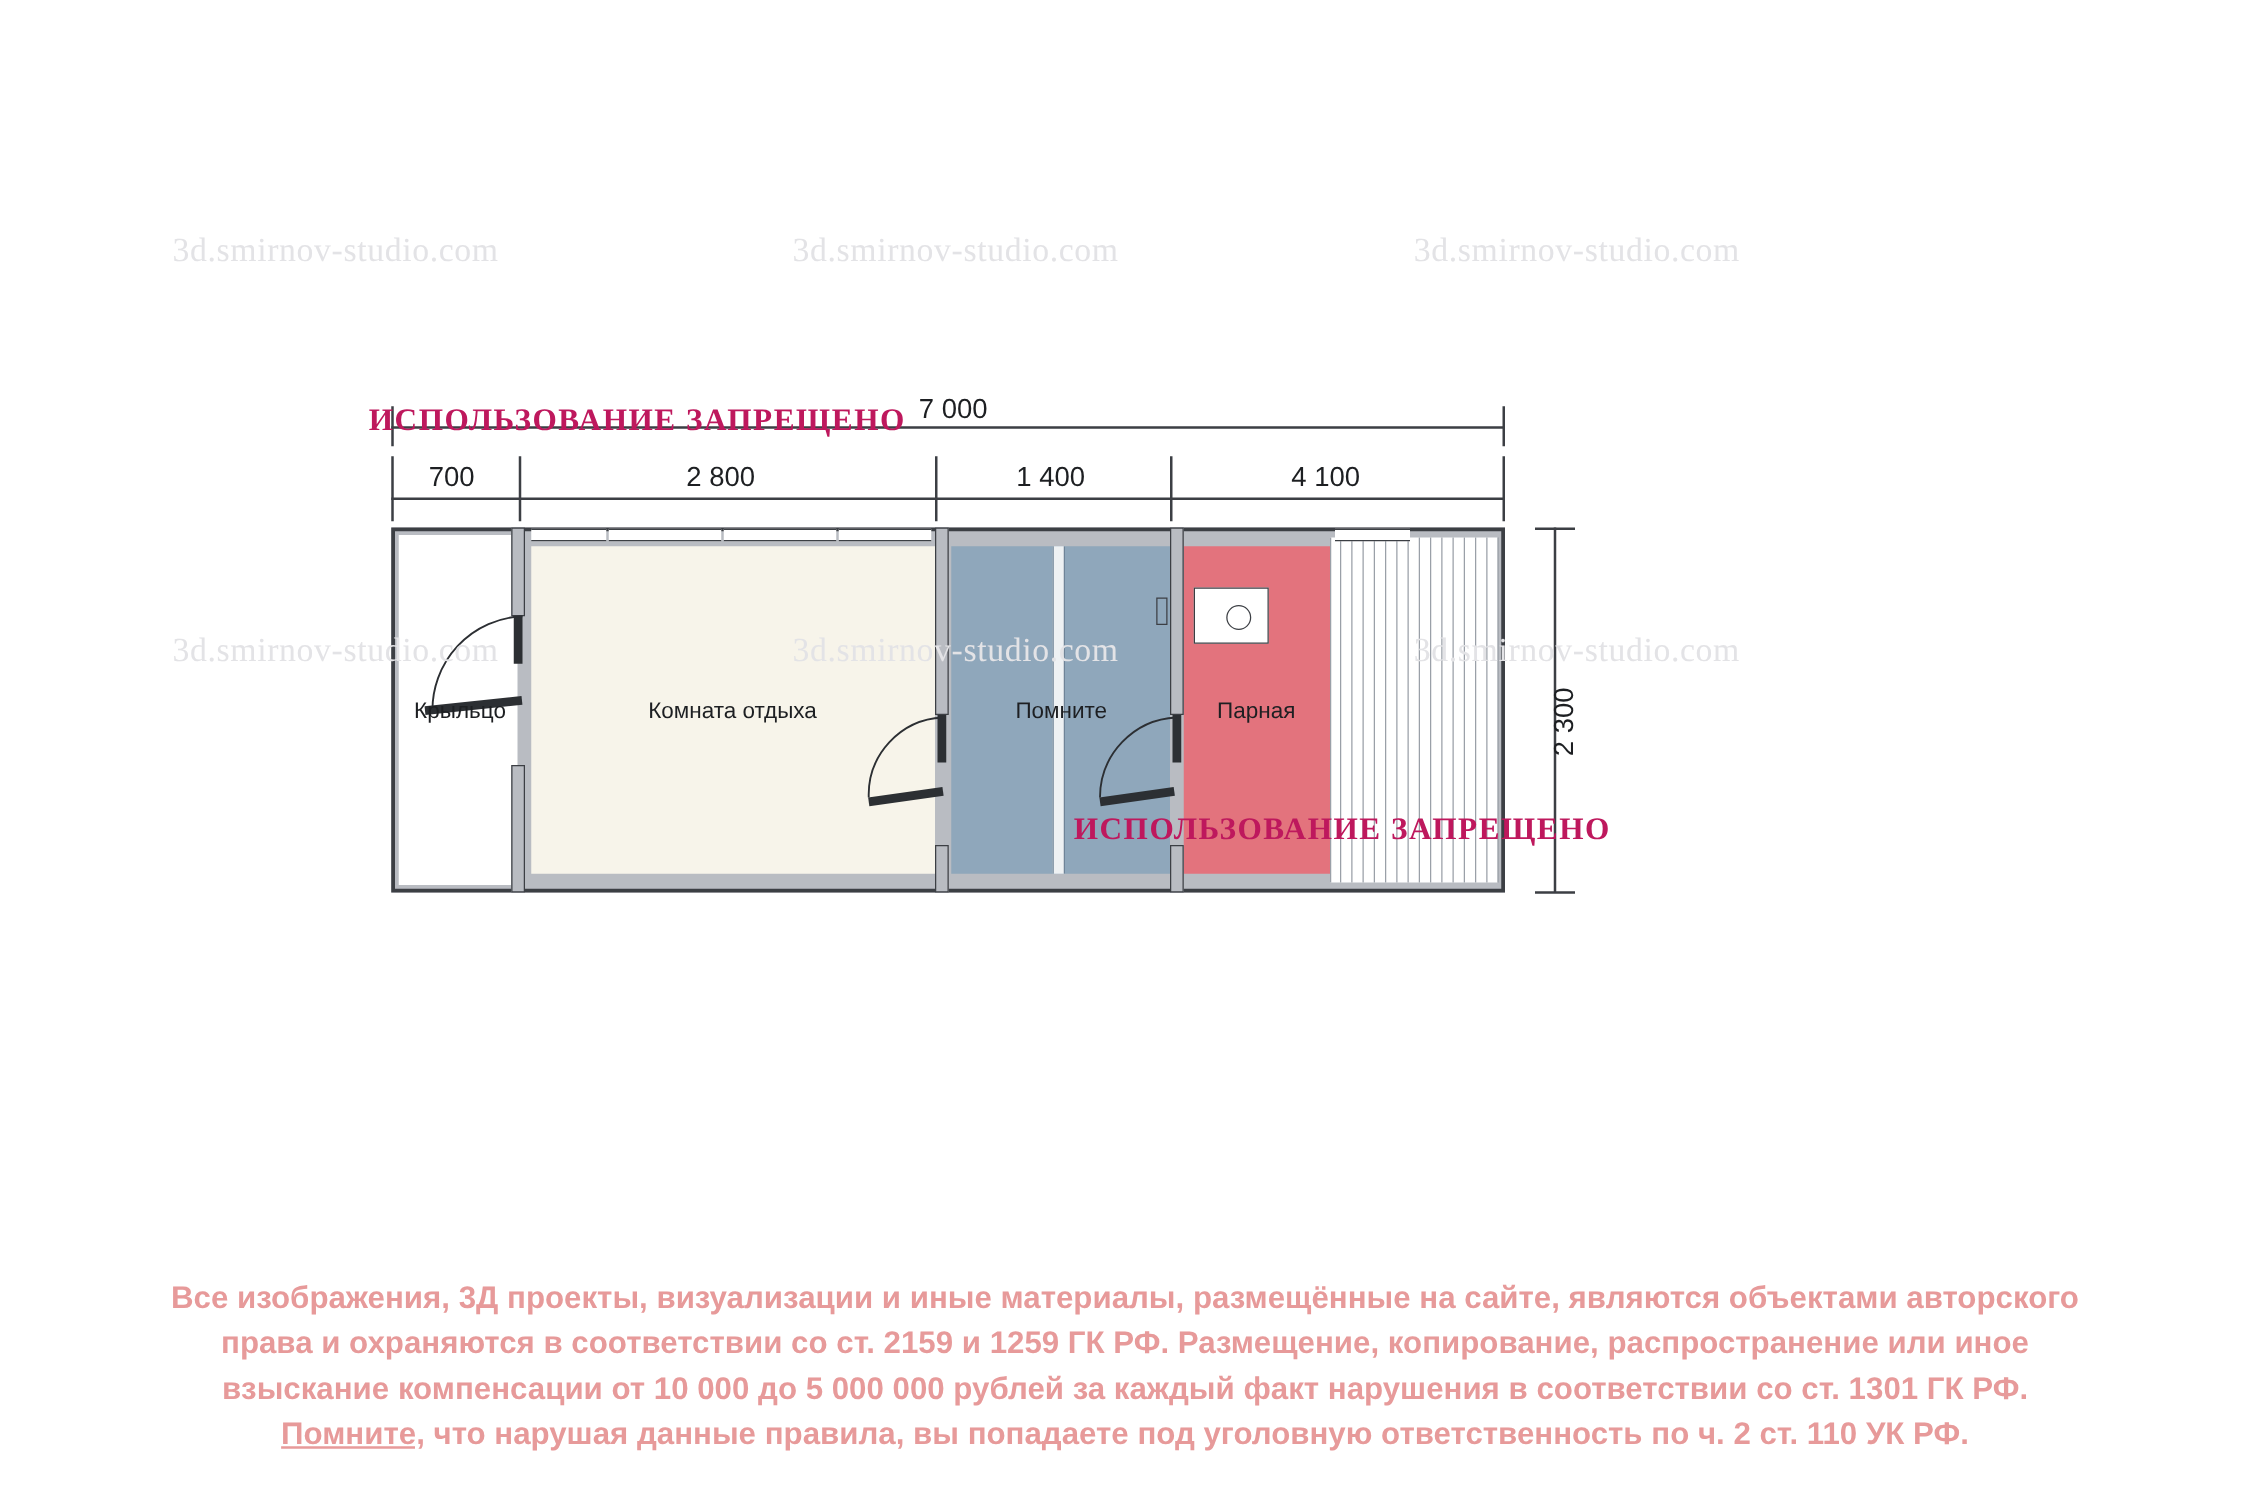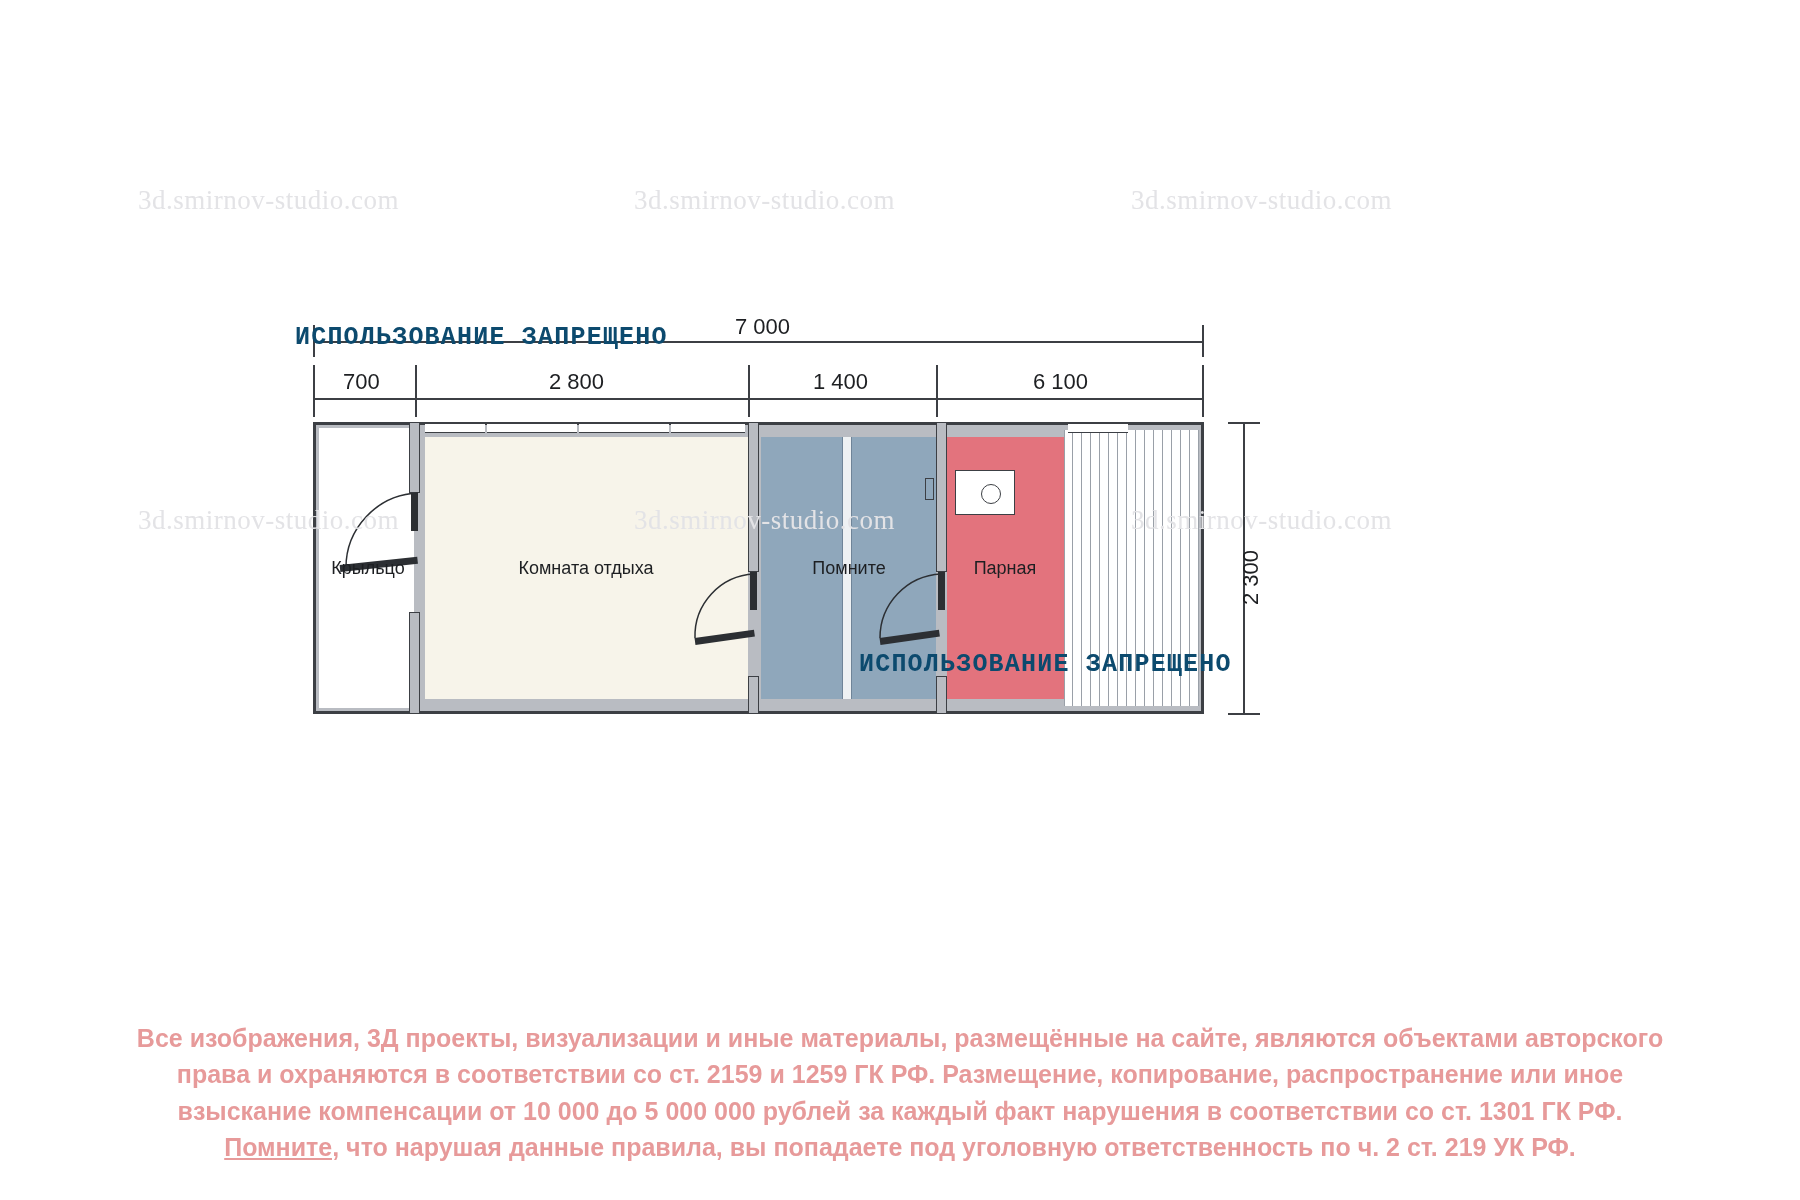--- a/index.html
+++ b/index.html
@@ -21,22 +21,22 @@
     color: #e3e3e6;
     font-family: "Liberation Serif", serif;
     font-size: 27px;
     white-space: nowrap;
     letter-spacing: 0.5px;
     user-select: none;
     pointer-events: none;
   }
   .wm-b {
     position: absolute;
-    color: #0c4a6e;
-    font-family: Liberation Mono, monospace;
+    color: #be185d;
+    font-family: Liberation Serif, serif;
     font-size: 25px;
     font-weight: 700;
     white-space: nowrap;
     letter-spacing: 1.2px;
     user-select: none;
     pointer-events: none;
   }
 
   
   #plan {
@@ -156,21 +156,21 @@
   <div class="dim-line" style="left:313px; top:398px; width:890px; height:1.5px;"></div>
   <div class="dim-line" style="left:313px; top:365px; width:1.5px; height:52px;"></div>
   <div class="dim-line" style="left:415px; top:365px; width:1.5px; height:52px;"></div>
   <div class="dim-line" style="left:748px; top:365px; width:1.5px; height:52px;"></div>
   <div class="dim-line" style="left:936px; top:365px; width:1.5px; height:52px;"></div>
   <div class="dim-line" style="left:1202px; top:365px; width:1.5px; height:52px;"></div>
 
   <div class="dim-text" style="left:343px; top:369px;">700</div>
   <div class="dim-text" style="left:549px; top:369px;">2 800</div>
   <div class="dim-text" style="left:813px; top:369px;">1 400</div>
-  <div class="dim-text" style="left:1033px; top:369px;">6 100</div>
+  <div class="dim-text" style="left:1033px; top:369px;">4 100</div>
 
   <div class="dim-line" style="left:1243px; top:422px; width:1.5px; height:292px;"></div>
   <div class="dim-line" style="left:1228px; top:422px; width:32px; height:1.5px;"></div>
   <div class="dim-line" style="left:1228px; top:713px; width:32px; height:1.5px;"></div>
   <div class="dim-text vert" style="left:1238px; top:605px;">2 300</div>
 
   <div class="shell" style="left:313px; top:422px; width:891px; height:292px;"></div>
 
   <div class="room" style="left:319px; top:428px; width:95px; height:280px; background:#ffffff;"></div>
 
@@ -250,15 +250,15 @@
 <div class="wm" style="left:634px; top:505px;">3d.smirnov-studio.com</div>
 <div class="wm" style="left:1131px; top:505px;">3d.smirnov-studio.com</div>
 <div class="wm-b" style="left:295px; top:323px;">ИСПОЛЬЗОВАНИЕ ЗАПРЕЩЕНО</div>
 <div class="wm-b" style="left:859px; top:650px;">ИСПОЛЬЗОВАНИЕ ЗАПРЕЩЕНО</div>
 
 <div id="copyright">
   <div>Все изображения, 3Д проекты, визуализации и иные материалы, размещённые на сайте, являются объектами авторского</div>
   <div>права и охраняются в соответствии со ст. 2159 и 1259 ГК РФ. Размещение, копирование, распространение или иное</div>
   <div>взыскание компенсации от 10 000 до 5 000 000 рублей за каждый факт нарушения в соответствии со ст. 1301 ГК РФ.</div>
   <div>
-    <u>Помните,</u><span> что нарушая данные правила, вы попадаете под уголовную ответственность по ч. 2 ст. 219 УК РФ.</span>
+    <u>Помните,</u><span> что нарушая данные правила, вы попадаете под уголовную ответственность по ч. 2 ст. 110 УК РФ.</span>
   </div>
 </div>
 
 </body></html>

